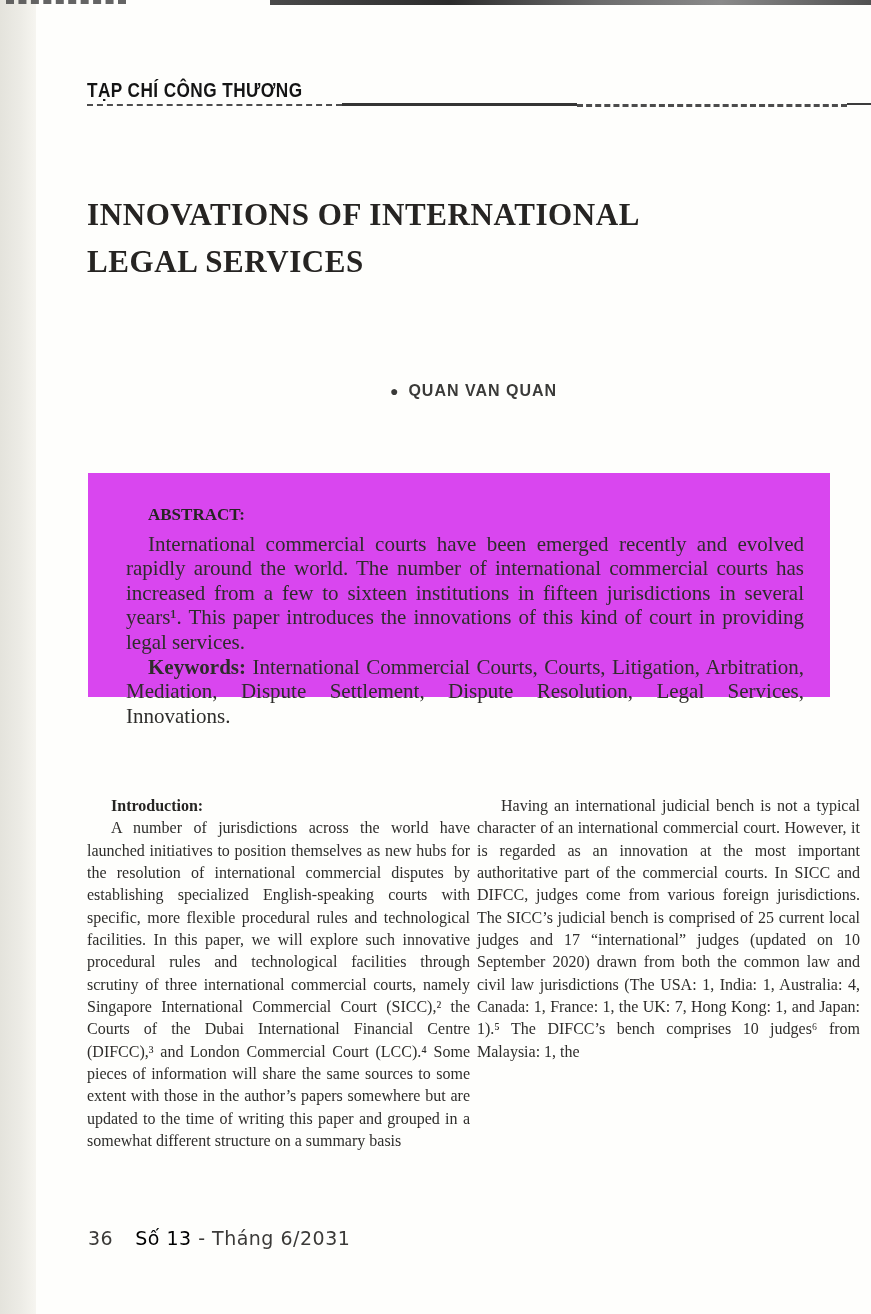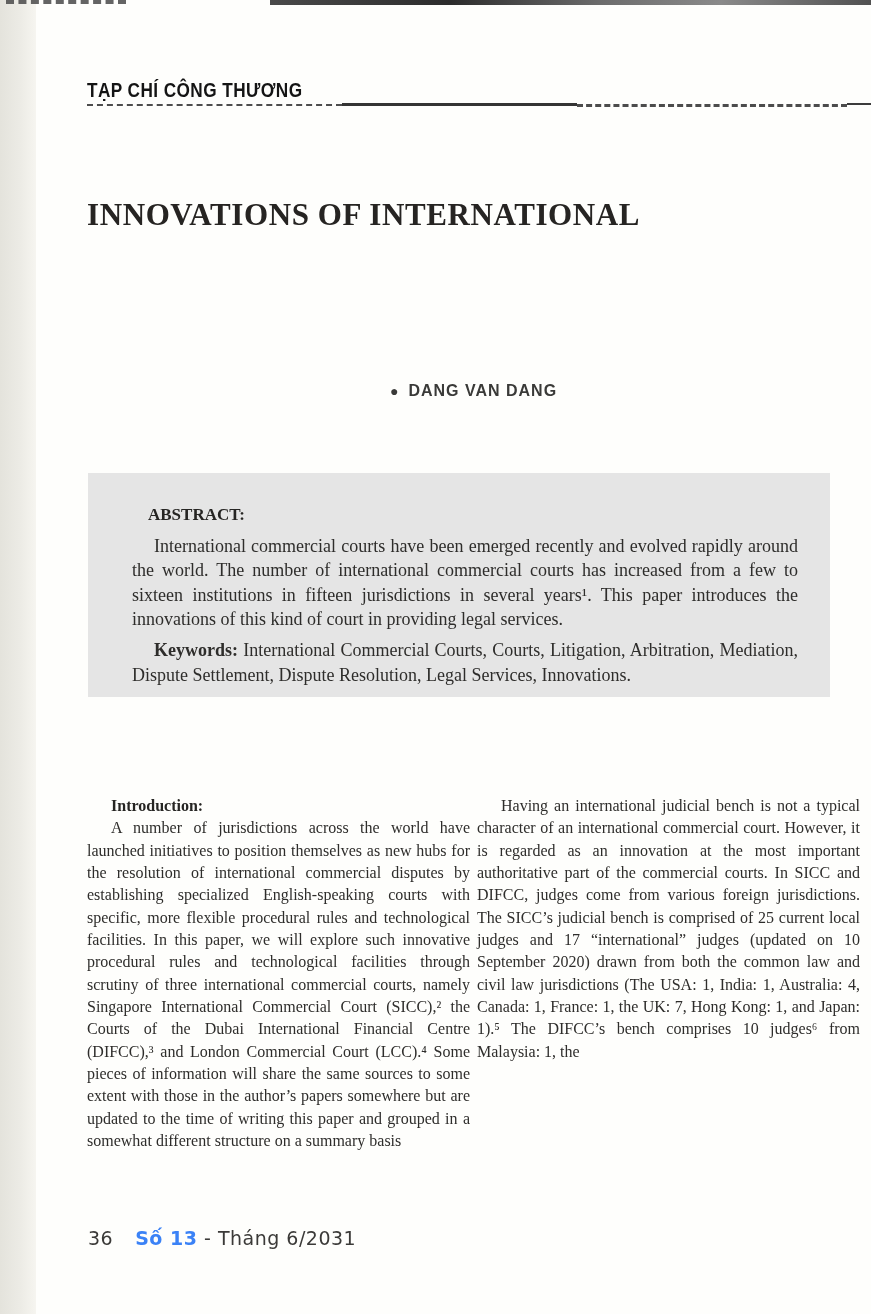--- a/index.html
+++ b/index.html
@@ -49,28 +49,28 @@
   
   .author-row{
     position:absolute;left:87px;top:382px;width:773px;text-align:center;
     font-family:"Liberation Sans","DejaVu Sans",sans-serif;
     font-weight:700;font-size:16px;letter-spacing:1px;color:#3a3a38;
   }
   .author-row .bullet{font-size:14px;margin-right:9px;color:#3a3a38;}
   
   .abstract-box{
     position:absolute;left:88px;top:473px;width:742px;height:224px;
-    background:#e5e5e5;box-sizing:border-box;
+    background:#d946ef;box-sizing:border-box;
     padding:30px 26px 0 38px;
   }
   .abstract-box .abs-heading{
     font-weight:700;font-size:17px;text-indent:22px;margin:0 0 4px 0;color:#262523;
   }
   .abstract-box p{
-    margin:6px;font-size:18px;line-height:24.6px;text-align:justify;
+    margin:0;font-size:21px;line-height:24.6px;text-align:justify;
     text-indent:22px;color:#2e2d2b;
   }
   .abstract-box .kw-label{font-weight:700;}
   
   .columns{
     position:absolute;left:87px;top:795px;width:773px;
     display:flex;gap:7px;
   }
   .col{flex:1 1 0;min-width:0;}
   .col p{
@@ -78,45 +78,46 @@
   }
   .col p.indent{text-indent:24px;}
   .col p.bold{font-weight:700;color:#262523;}
   
   .footer{
     position:absolute;left:88px;top:1227px;
     font-family:"DejaVu Sans","Liberation Sans",sans-serif;
     font-size:19px;color:#3b3a38;letter-spacing:.5px;
   }
   .footer .pagenum{margin-right:22px;}
-  .footer .issue-bold{font-weight:700;color:#3b82f6;}
+  .footer .issue-bold{font-weight:400;color:#000000;}
 </style>
 </head>
 <body>
 
 <div class="edge-strip"></div>
 <div class="top-dashes"></div>
 <div class="top-bar"></div>
 
 <div class="banner">
   <span class="name">TẠP CHÍ CÔNG THƯƠNG</span>
 </div>
 <div class="banner-rule">
   <div class="seg1"></div>
   <div class="seg2"></div>
   <div class="seg3"></div>
   <div class="seg4"></div>
 </div>
 
 <h1 class="title">
   <span>INNOVATIONS OF INTERNATIONAL</span>
+  <span>LEGAL SERVICES</span>
 </h1>
 
 <div class="author-row">
-  <span class="bullet">●</span><span>DANG VAN DANG</span>
+  <span class="bullet">●</span><span>QUAN VAN QUAN</span>
 </div>
 
 <div class="abstract-box">
   <p class="abs-heading">ABSTRACT:</p>
   <p>International commercial courts have been emerged recently and evolved rapidly around the world. The number of international commercial courts has increased from a few to sixteen institutions in fifteen jurisdictions in several years¹. This paper introduces the innovations of this kind of court in providing legal services.</p>
   <p><span class="kw-label">Keywords:</span><span> International Commercial Courts, Courts, Litigation, Arbitration, Mediation, Dispute Settlement, Dispute Resolution, Legal Services, Innovations.</span></p>
 </div>
 
 <div class="columns">
   <div class="col">

